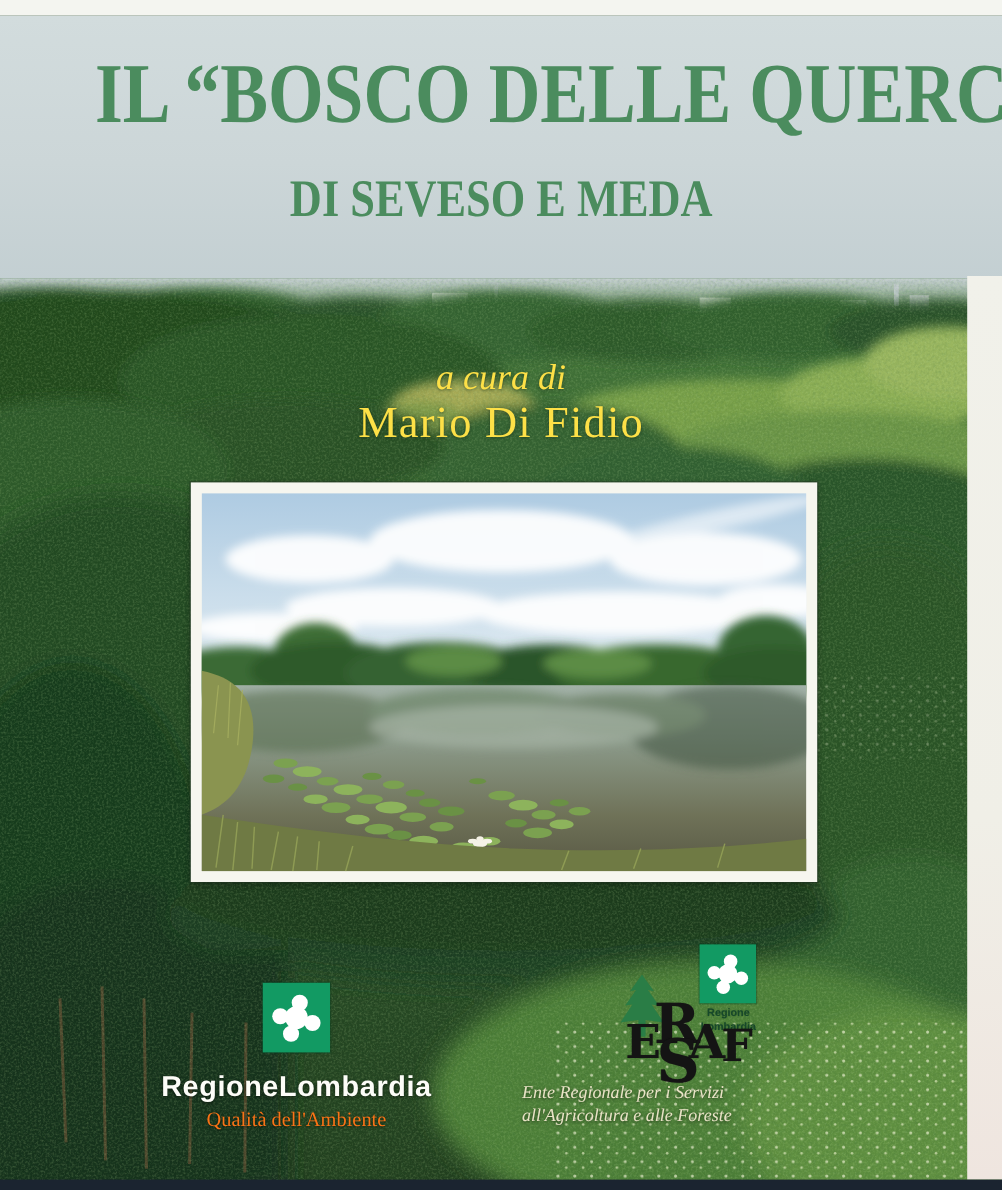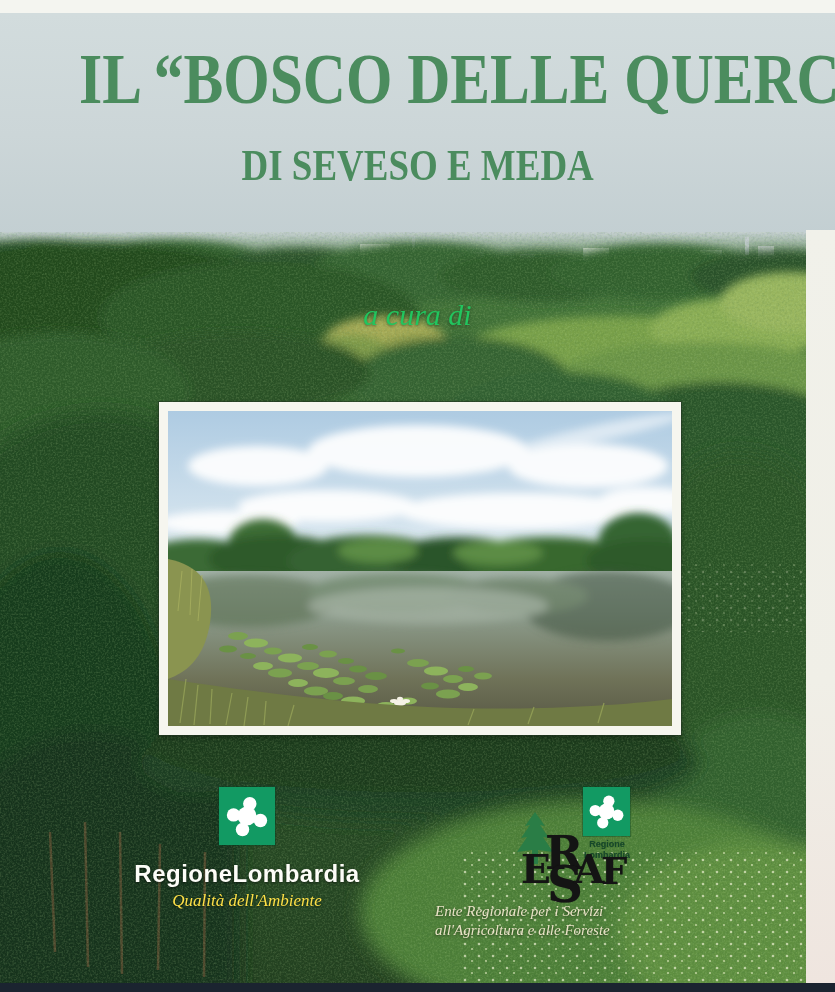--- a/index.html
+++ b/index.html
@@ -17,34 +17,34 @@
   
   .land{position:absolute;left:0;top:232px;width:835px;height:760px;z-index:2;}
 
   
   .titles{position:absolute;left:0;top:0;width:835px;z-index:4;text-align:center;color:#4b8c5e;}
   .title-1{position:absolute;left:0;top:44px;width:100%;font-size:71px;font-weight:bold;line-height:1;white-space:nowrap;}
   .title-1 span, .title-2 span{display:inline-block;transform:scaleX(.84);transform-origin:center;}
   .title-2{position:absolute;left:0;top:144px;width:100%;font-size:44px;font-weight:bold;line-height:1;white-space:nowrap;}
 
   
-  .byline{position:absolute;left:0;top:300px;width:835px;text-align:center;z-index:4;color:#22c55e;text-shadow:0 1px 3px rgba(20,40,20,.55);}
+  .byline{position:absolute;left:0;top:300px;width:835px;text-align:center;z-index:4;color:#fde047;text-shadow:0 1px 3px rgba(20,40,20,.55);}
   .byline .prefix{font-style:italic;font-size:30px;line-height:1;}
   .byline .author{font-size:37px;line-height:1.05;margin-top:4px;letter-spacing:1px;}
 
   
   .inset{position:absolute;left:159px;top:402px;width:522px;height:333px;background:#f6f6ef;padding:9px;z-index:3;box-shadow:0 0 0 1px rgba(35,55,35,.55),0 2px 6px rgba(0,0,0,.35);}
   .inset svg{display:block;width:504px;height:315px;}
 
   
-  .logo-rl{position:absolute;left:132px;top:787px;width:230px;text-align:center;z-index:4;}
+  .logo-rl{position:absolute;left:132px;top:819px;width:230px;text-align:center;z-index:4;}
   .logo-rl .sq{width:56px;height:58px;margin:0 auto;background:#129a63;box-shadow:0 0 0 1px rgba(0,60,30,.35);}
   .logo-rl .sq svg{display:block;width:56px;height:58px;}
   .logo-rl .name{margin-top:15px;font-family:"Liberation Sans",sans-serif;font-weight:bold;font-size:24px;color:#fdfdf8;letter-spacing:.5px;text-shadow:0 1px 3px rgba(0,0,0,.6);white-space:nowrap;}
-  .logo-rl .tagline{margin-top:3px;font-style:italic;font-size:17px;color:#fde047;text-shadow:0 1px 2px rgba(0,0,0,.55);}
+  .logo-rl .tagline{margin-top:3px;font-size:17px;color:#f97316;text-shadow:0 1px 2px rgba(0,0,0,.55);}
 
   
   .logo-ersaf{position:absolute;left:455px;top:782px;width:250px;height:170px;z-index:4;}
   .logo-ersaf .pine{position:absolute;left:60px;top:30px;width:40px;height:52px;}
   .logo-ersaf .sq{position:absolute;left:128px;top:5px;width:47px;height:49px;background:#129a63;box-shadow:0 0 0 1px rgba(0,60,30,.35);}
   .logo-ersaf .sq svg{display:block;width:47px;height:49px;}
   .logo-ersaf .region{position:absolute;left:120px;top:57px;width:64px;text-align:center;font-family:"Liberation Sans",sans-serif;font-weight:bold;font-size:9px;line-height:1.2;color:#16482a;text-shadow:0 0 1px rgba(10,40,20,.4);}
   .er{position:absolute;font-family:"DejaVu Serif",serif;font-weight:bold;color:#141414;line-height:1;text-shadow:0 0 1px rgba(0,0,0,.4);}
   .er-r{left:90px;top:48px;font-size:46px;}
   .er-e{left:66px;top:68px;font-size:39px;}
@@ -163,20 +163,21 @@
     <rect x="600" y="330" width="206" height="70" fill="url(#fl)" opacity=".25"></rect>
   </svg>
 
   <div class="titles">
     <div class="title-1"><span>IL “BOSCO DELLE QUERCE”</span></div>
     <div class="title-2"><span>DI SEVESO E MEDA</span></div>
   </div>
 
   <div class="byline">
     <div class="prefix">a cura di</div>
+    <div class="author">Mario Di Fidio</div>
   </div>
 
   <div class="inset">
     <svg viewBox="0 0 504 315" preserveAspectRatio="none">
       <defs>
         <linearGradient id="skyG" x1="0" y1="0" x2="0" y2="1">
           <stop offset="0" stop-color="#aecbe2"></stop>
             <stop offset=".7" stop-color="#d3e3ee"></stop>
             <stop offset="1" stop-color="#e9f0f4"></stop>
         </linearGradient>

